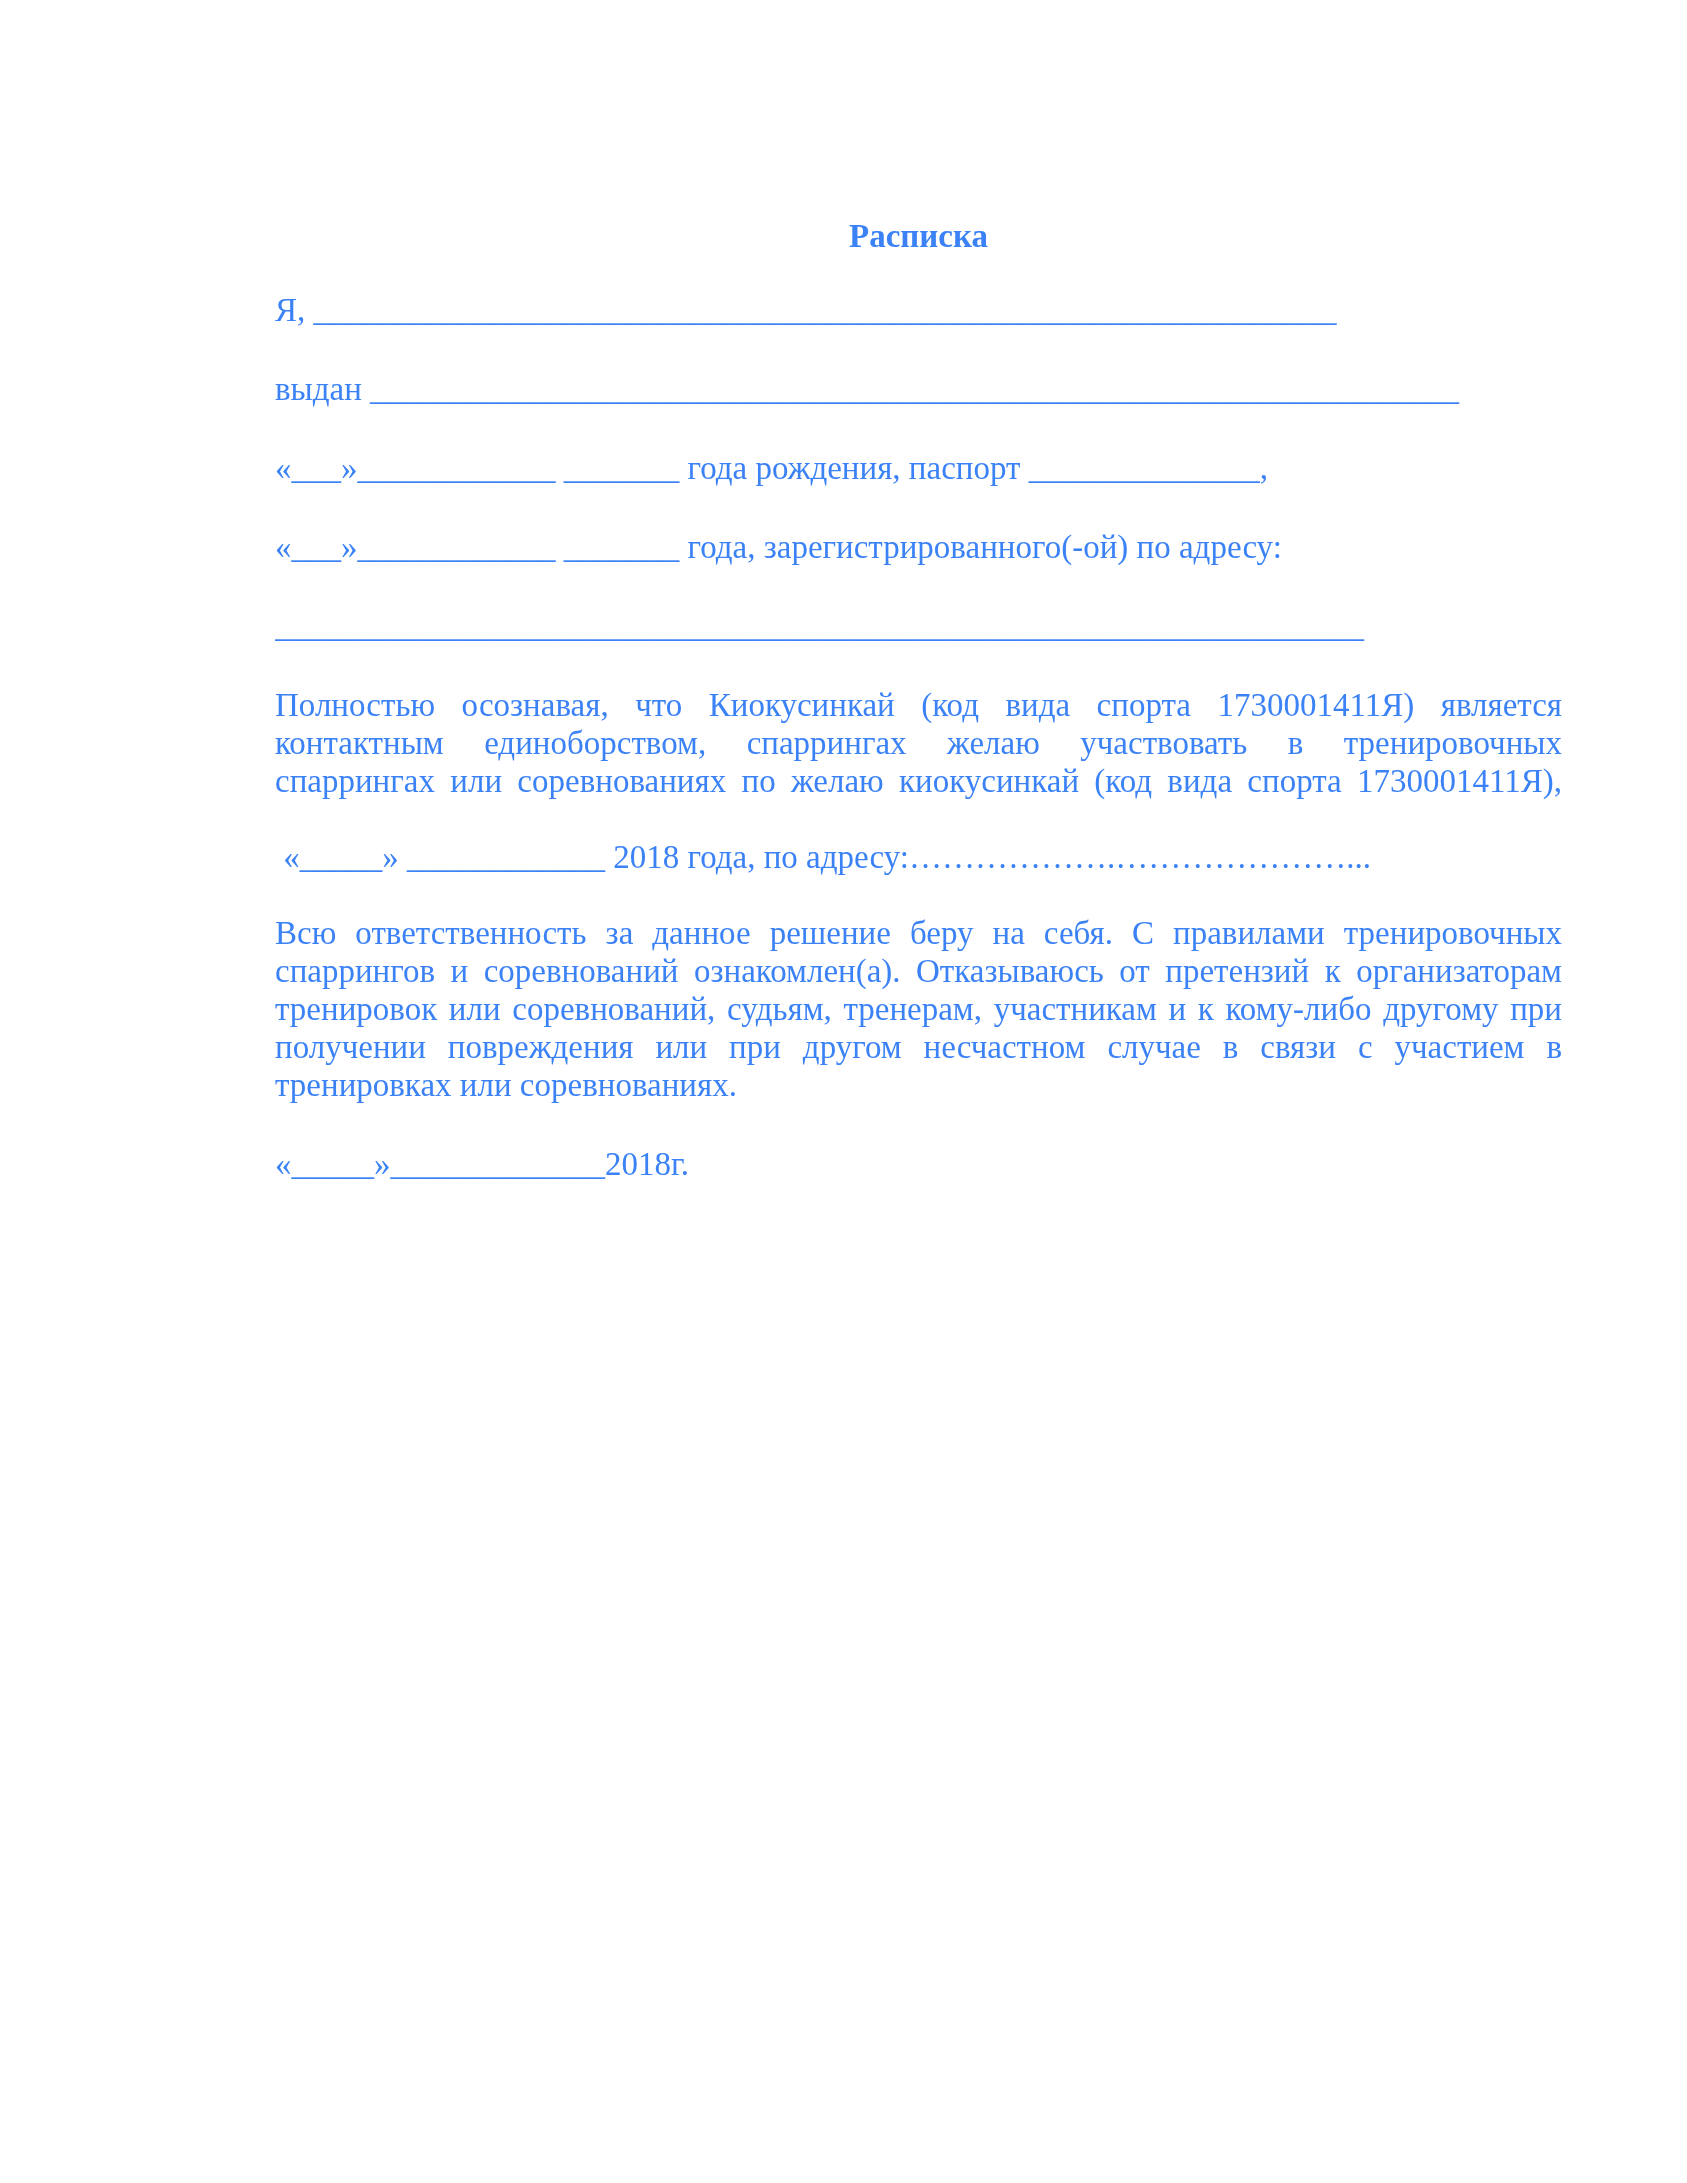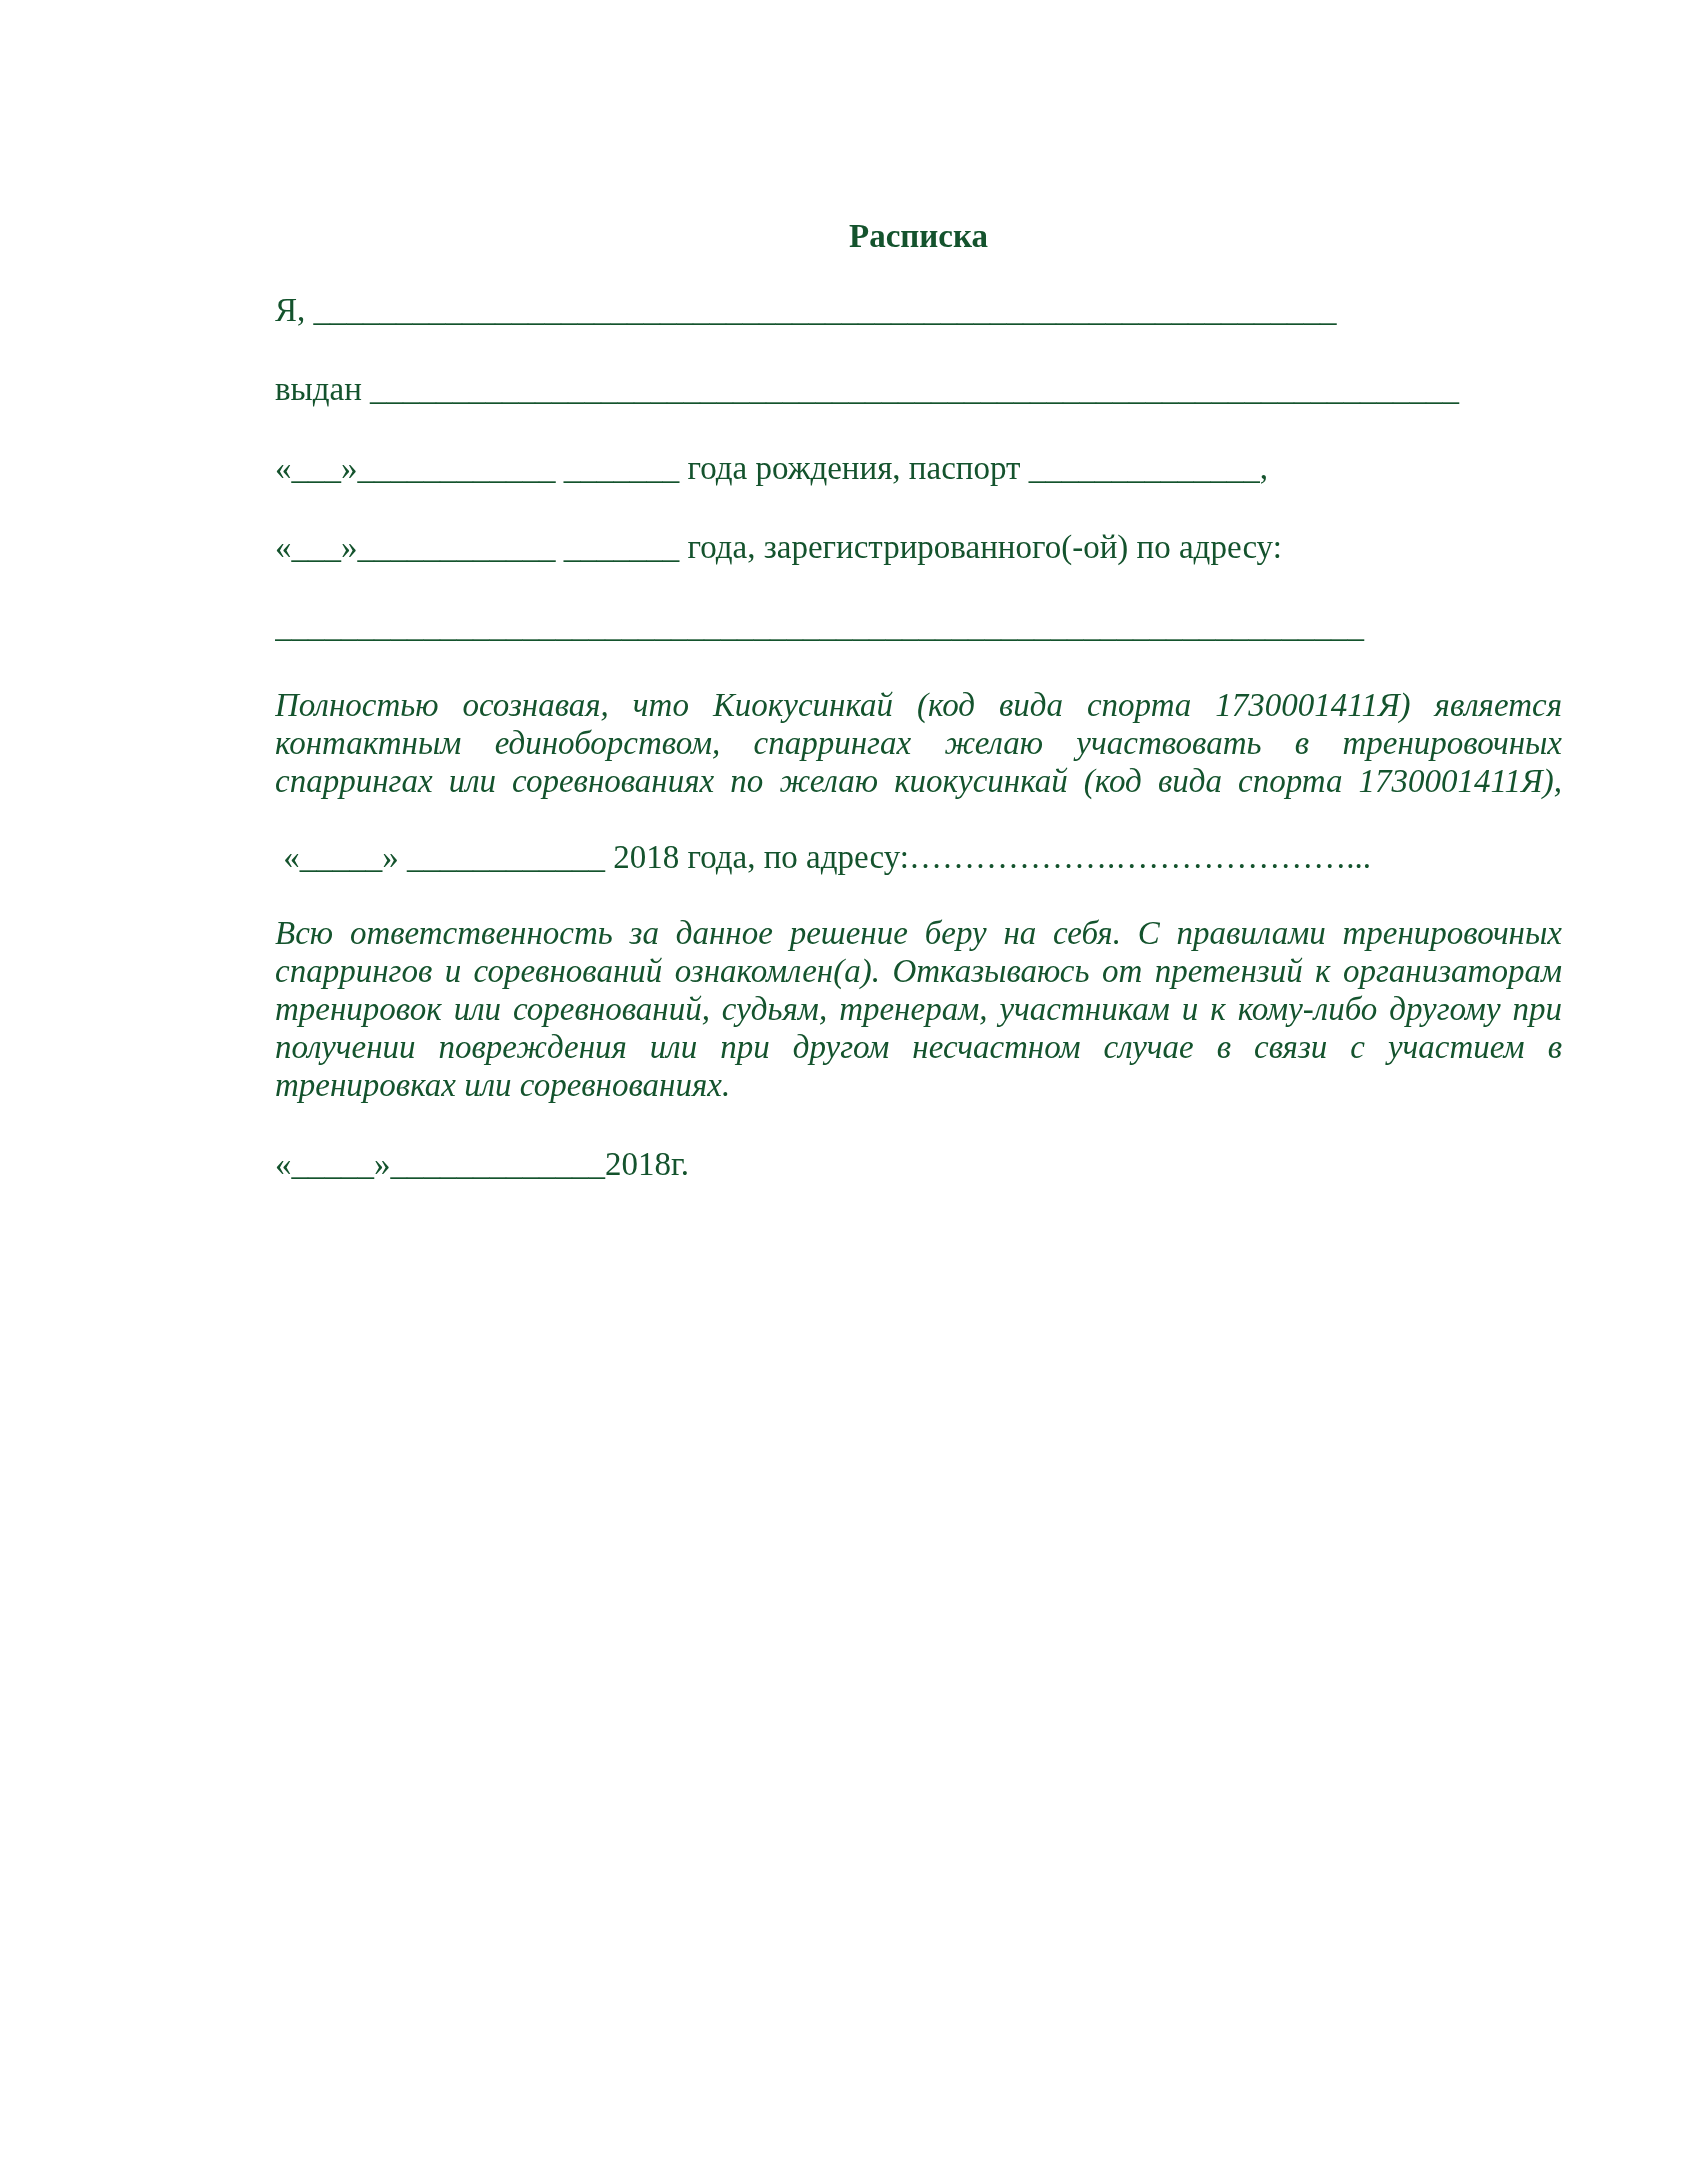--- a/index.html
+++ b/index.html
@@ -5,21 +5,21 @@
   html, body {
     margin: 0;
     padding: 0;
     background: #ffffff;
   }
   .page {
     position: relative;
     width: 1687px;
     height: 2183px;
     background: #ffffff;
-    color: #14532d;
+    color: #3b82f6;
     font-family: "Liberation Serif", "DejaVu Serif", serif;
     font-size: 33px;
     overflow: hidden;
   }
   .content {
     position: absolute;
     left: 275px;
     top: 217px;
     width: 1287px;
   }
@@ -33,21 +33,20 @@
   .fline {
     line-height: 38px;
     height: 38px;
     margin: 0 0 41px 0;
     white-space: pre;
     overflow: hidden;
     text-align: left;
   }
   .para {
     margin: 0 0 41px 0;
-    font-style: italic;
   }
   .jl {
     line-height: 38px;
     text-align: justify;
     text-align-last: justify;
     word-spacing: -0.04em;
     overflow: hidden;
   }
   .jl-last {
     line-height: 38px;

